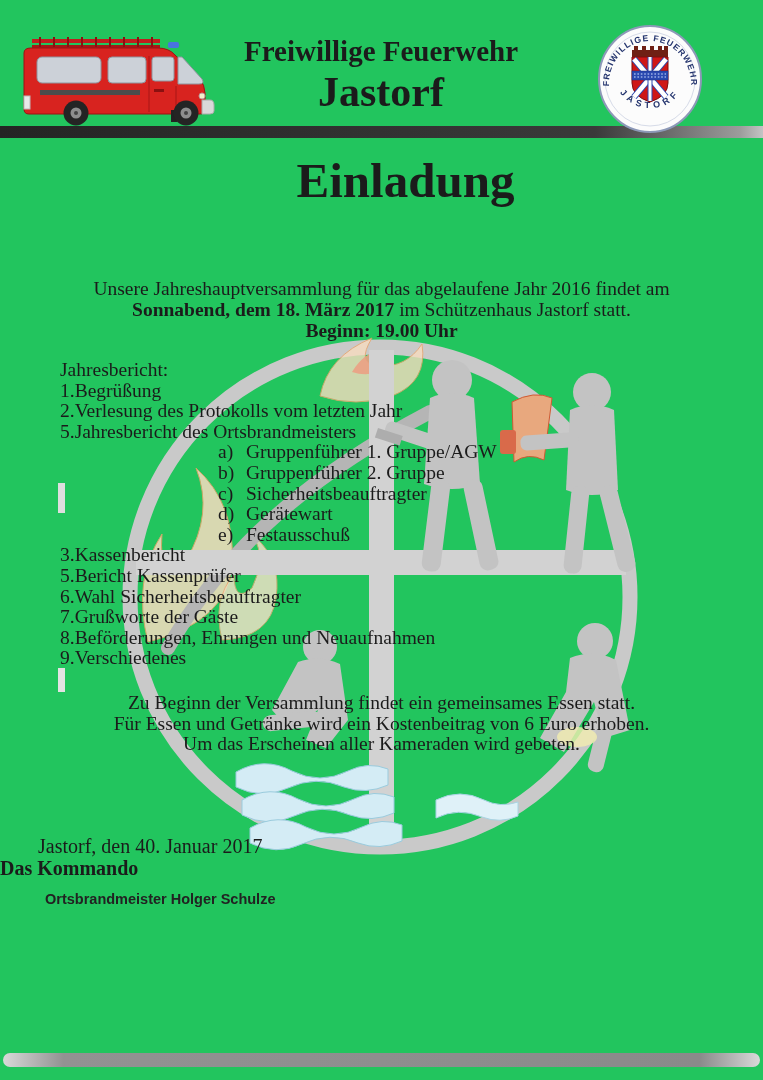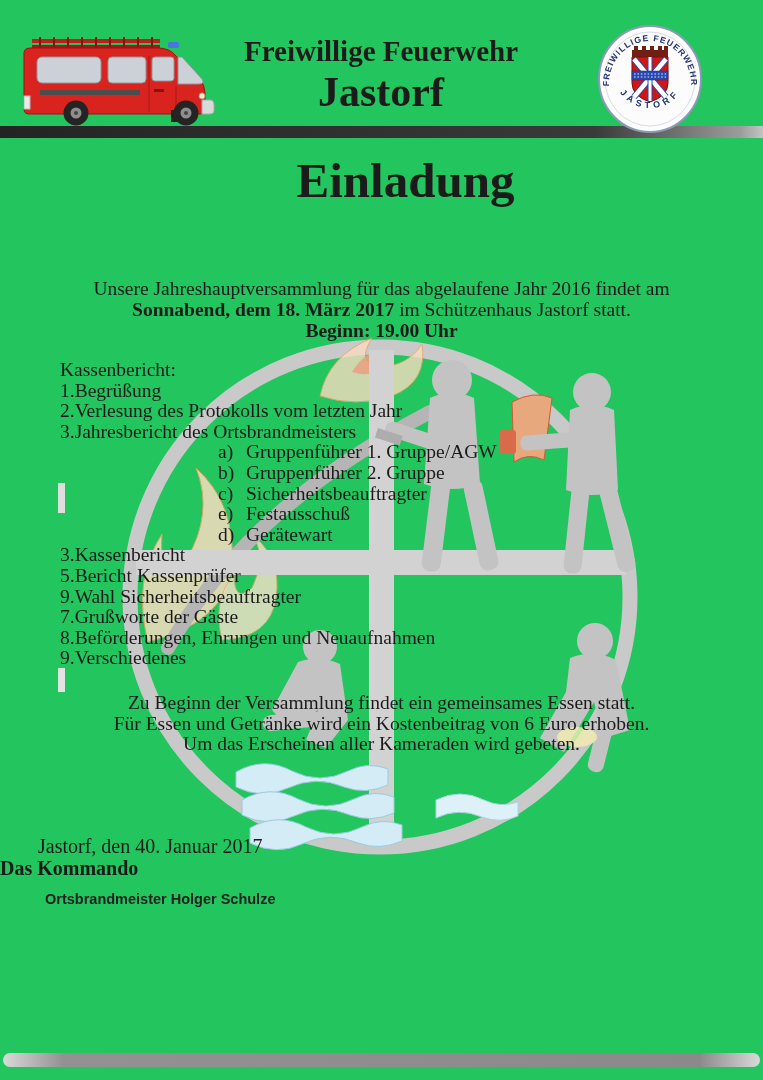--- a/index.html
+++ b/index.html
@@ -165,32 +165,32 @@
 
     <div class="doc-title">Einladung</div>
 
     <div class="intro">
       <div>Unsere Jahreshauptversammlung für das abgelaufene Jahr 2016 findet am</div>
       <div><span class="b">Sonnabend, dem 18. März 2017</span><span> im Schützenhaus Jastorf statt.</span></div>
       <div class="b">Beginn: 19.00 Uhr</div>
     </div>
 
     <div class="agenda">
-      <div>Kassenbericht:</div>
+      <div>Jahresbericht:</div>
       <div>1.Begrüßung</div>
       <div>2.Verlesung des Protokolls vom letzten Jahr</div>
-      <div>3.Jahresbericht des Ortsbrandmeisters</div>
+      <div>5.Jahresbericht des Ortsbrandmeisters</div>
       <div class="sub"><span class="marker">a)</span><span>Gruppenführer 1. Gruppe/AGW</span></div>
       <div class="sub"><span class="marker">b)</span><span>Gruppenführer 2. Gruppe</span></div>
       <div class="sub"><span class="marker">c)</span><span>Sicherheitsbeauftragter</span></div>
+      <div class="sub"><span class="marker">d)</span><span>Gerätewart</span></div>
       <div class="sub"><span class="marker">e)</span><span>Festausschuß</span></div>
-      <div class="sub"><span class="marker">d)</span><span>Gerätewart</span></div>
       <div>3.Kassenbericht</div>
       <div>5.Bericht Kassenprüfer</div>
-      <div>9.Wahl Sicherheitsbeauftragter</div>
+      <div>6.Wahl Sicherheitsbeauftragter</div>
       <div>7.Grußworte der Gäste</div>
       <div>8.Beförderungen, Ehrungen und Neuaufnahmen</div>
       <div>9.Verschiedenes</div>
     </div>
 
     <div class="closing">
       <div>Zu Beginn der Versammlung findet ein gemeinsames Essen statt.</div>
       <div>Für Essen und Getränke wird ein Kostenbeitrag von 6 Euro erhoben.</div>
       <div>Um das Erscheinen aller Kameraden wird gebeten.</div>
     </div>

